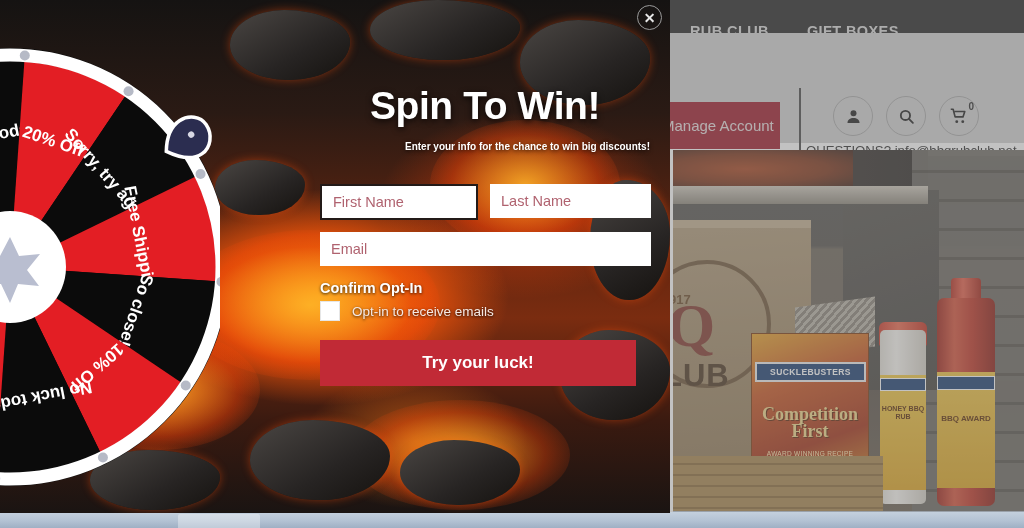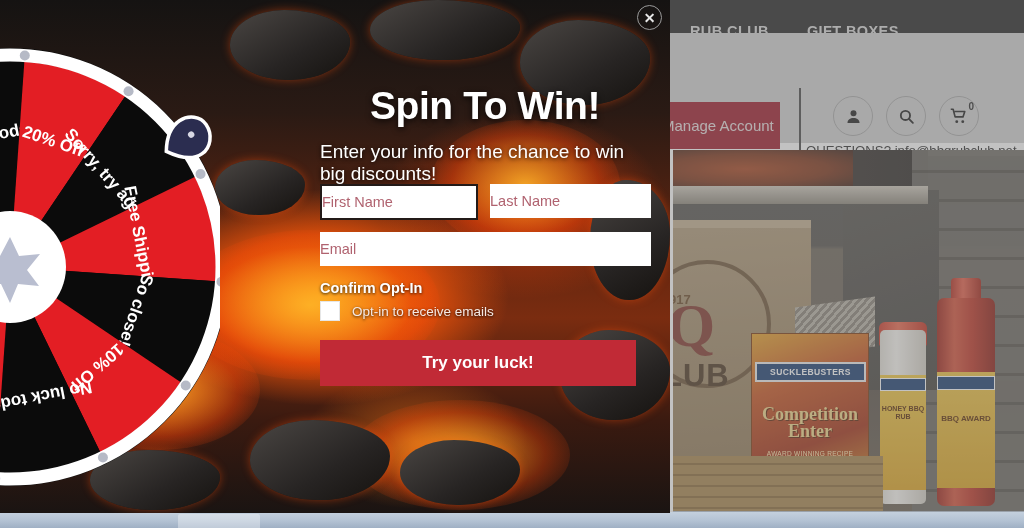--- a/index.html
+++ b/index.html
@@ -246,27 +246,27 @@
     position: absolute; left: 320px; top: 0; width: 350px; height: 513px;
   }
   #spin-title {
     position: absolute; left: 0; top: 84px; width: 330px;
     text-align: center; color: #fff; font-size: 39px; font-weight: bold;
     letter-spacing: -.4px;
     text-shadow: 0 2px 6px rgba(0,0,0,.75);
   }
   #spin-sub {
     position: absolute; left: 0; top: 141px; width: 330px;
-    text-align: left; color: #fff; font-size: 19px; font-weight: normal;
+    text-align: right; color: #fff; font-size: 10px; font-weight: bold;
     text-shadow: 0 1px 4px rgba(0,0,0,.8);
   }
   .fld {
     position: absolute; background: #fff; border: 0;
     font-family: "Liberation Sans", sans-serif;
-    font-size: 14.5px; color: #b05060; 
+    font-size: 14.5px; color: #b05060; padding-left: 11px;
   }
   .fld::placeholder { color: #b0626f; opacity: 1; }
   #first-name {
     left: 0; top: 184px; width: 158px; height: 36px;
     border: 2px solid #231a18; outline: none;
   }
   #last-name { left: 170px; top: 184px; width: 161px; height: 34px; }
   #email     { left: 0;  top: 232px; width: 331px; height: 34px; }
 
   #optin-label {
@@ -363,21 +363,21 @@
       <div class="logo-17">917</div>
       <div class="logo-q">Q</div>
       <div class="logo-lub">LUB</div>
 
       <div class="grate"></div>
 
       <div class="chili-box"></div>
       <div class="chili-band">SUCKLEBUSTERS</div>
       <div class="chili-title">
         <span>Competition</span><br>
-        <span>Enter</span>
+        <span>First</span>
       </div>
       <div class="chili-sub">AWARD WINNING RECIPE</div>
       <div class="chili-foot">MAKES 2 LBS OF CHILI
 2 BUMP RECIPE</div>
 
       <div class="shaker-cap"></div>
       <div class="shaker"></div>
       <div class="shaker-lbl">HONEY BBQ RUB</div>
       <div class="shaker-band"></div>
 

